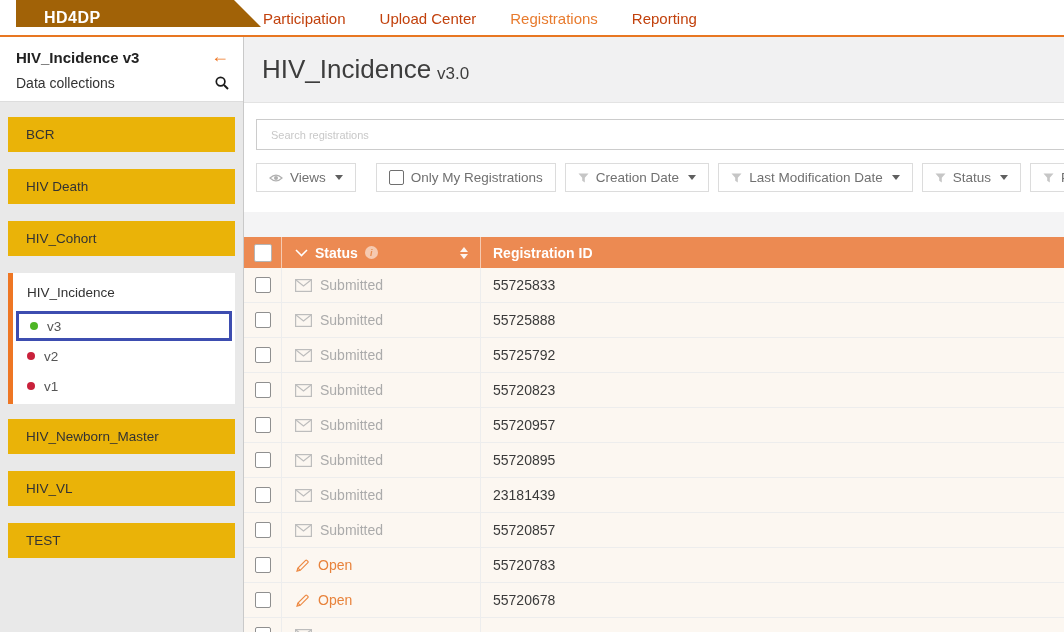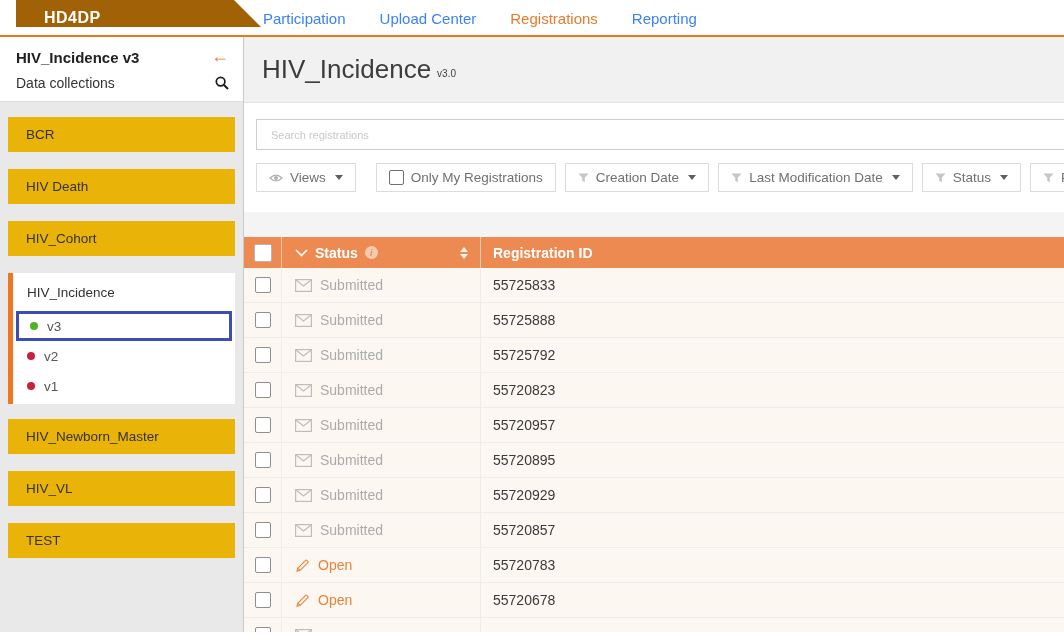--- a/index.html
+++ b/index.html
@@ -7,21 +7,21 @@
     font-family:"Liberation Sans","DejaVu Sans",sans-serif; background:#fff; }
 
   
   .topbar { position:relative; height:37px; background:#fff;
     border-bottom:2px solid #e87722; flex:0 0 auto; }
   .logo-tab { position:absolute; left:16px; top:0; width:245px; height:27px;
     background:#a16207; clip-path:polygon(0 0,218px 0,245px 100%,0 100%); }
   .logo-tab span { display:block; padding:9px 0 0 28px; color:#fff; font-size:16px;
     font-weight:bold; letter-spacing:.5px; }
   .topnav { position:absolute; left:246px; top:0; height:37px; display:flex; align-items:center; }
-  .topnav .nav-item { padding:0 17px; font-size:15px; color:#3b82f6; cursor:pointer; }
+  .topnav .nav-item { padding:0 17px; font-size:15px; color:#c2410c; cursor:pointer; }
   .topnav .nav-item.active { color:#e87b2e; }
 
   
   .body-row { display:flex; height:595px; }
 
   
   .sidebar { width:244px; flex:0 0 auto; border-right:1px solid #c9c9c9;
     display:flex; flex-direction:column; background:#e9e9e9; }
   .side-head { background:#fff; padding:12px 14px 10px 16px; border-bottom:1px solid #ddd; }
   .side-head-row { display:flex; align-items:flex-start; justify-content:space-between; }
@@ -41,21 +41,21 @@
   .ver-row.selected { border:3px solid #3d4db0; margin:0 3px; padding-left:11px; }
   .dot { width:8px; height:8px; border-radius:50%; margin-right:9px; flex:0 0 auto; }
   .dot.green { background:#4db525; }
   .dot.red { background:#c9213b; }
 
   
   .main { flex:1; display:flex; flex-direction:column; overflow:hidden; }
   .title-band { height:66px; background:#f1f1f2; border-bottom:1px solid #e3e3e3;
     display:flex; align-items:center; padding-left:18px; }
   .page-title { font-size:26px; color:#3d3d3d; }
-  .page-version { font-size:10px; color:#3d3d3d; margin:8px 0 0 6px; }
+  .page-version { font-size:17px; color:#3d3d3d; margin:8px 0 0 6px; }
 
   .search-wrap { padding:16px 0 0 12px; background:#fff; }
   .search-input { display:block; width:100%; height:31px; border:1px solid #ccc;
     border-right:none; padding:0 14px; font-size:11px; color:#444; outline:none;
     font-family:inherit; }
   .search-input::placeholder { color:#c8c8c8; }
 
   .toolbar { display:flex; align-items:center; margin:13px 0 0 12px; height:29px; background:#fff; }
   .tbtn { display:inline-flex; align-items:center; gap:7px; height:29px; padding:4px 12px;
     border:1px solid #dcdcdc; background:#fff; color:#707070; font-size:13.5px;
@@ -340,21 +340,21 @@
         <div class="td td-check">
             <span class="row-cb"></span>
           </div>
         <div class="td td-status">
           <svg class="icon-svg" width="17" height="13" viewBox="0 0 17 13">
               <rect x="0.6" y="0.6" width="15.8" height="11.8" fill="none" stroke="#bdbdbd" stroke-width="1.2"></rect>
               <path d="M1 1 L8.5 7 L16 1" fill="none" stroke="#bdbdbd" stroke-width="1.2"></path>
             </svg>
           <span class="status-txt">Submitted</span>
         </div>
-        <div class="td td-id">55720929</div>
+        <div class="td td-id">23181439</div>
       </div>
 
       <div class="trow">
         <div class="td td-check">
             <span class="row-cb"></span>
           </div>
         <div class="td td-status">
           <svg class="icon-svg" width="17" height="13" viewBox="0 0 17 13">
               <rect x="0.6" y="0.6" width="15.8" height="11.8" fill="none" stroke="#bdbdbd" stroke-width="1.2"></rect>
               <path d="M1 1 L8.5 7 L16 1" fill="none" stroke="#bdbdbd" stroke-width="1.2"></path>

